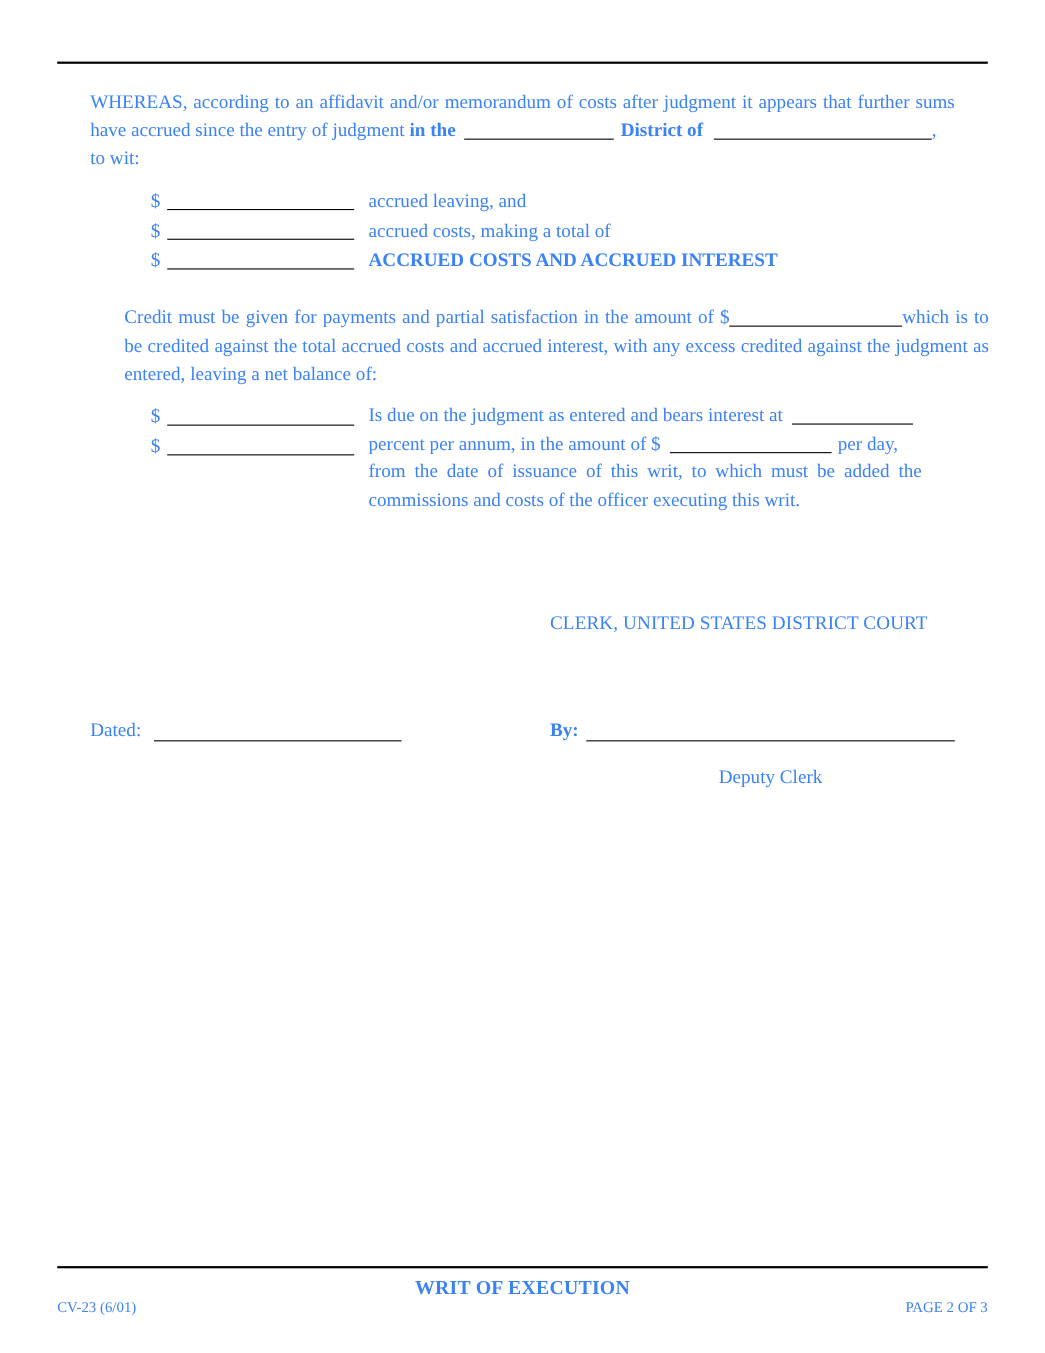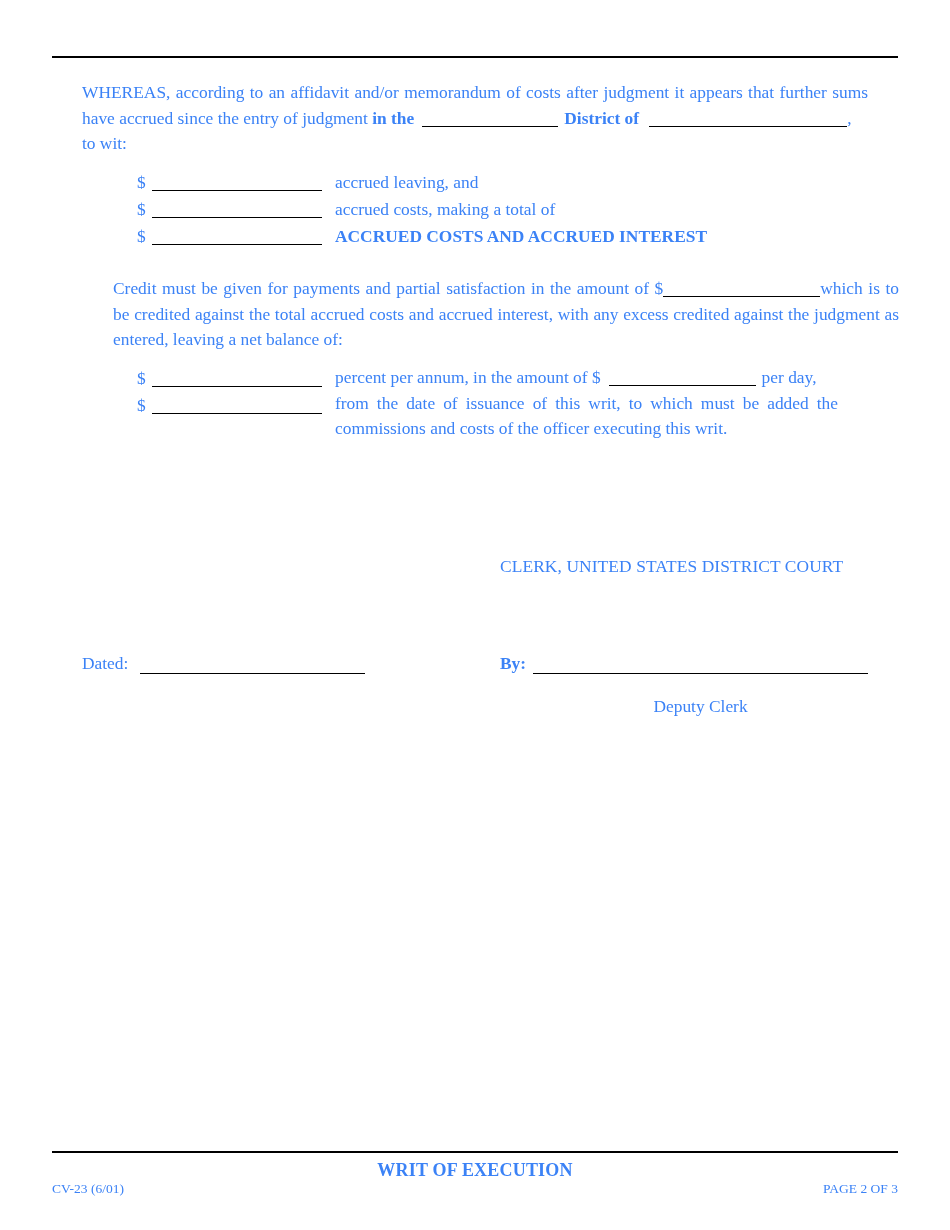--- a/index.html
+++ b/index.html
@@ -217,20 +217,21 @@
   <div class="money-block block-due">
     <div class="money-row">
       <span class="money-sign">$</span><span class="money-blank"></span>
     </div>
     <div class="money-row">
       <span class="money-sign">$</span><span class="money-blank"></span>
     </div>
   </div>
 
   <div class="due-text">
+    <div class="line-first"><span>Is due on the judgment as entered and bears interest at</span><span class="ib ib-rate"></span></div>
     <div class="line-first"><span>percent per annum, in the amount of $</span><span class="ib ib-perday"></span><span>per day,</span></div>
     <div>from the date of issuance of this writ, to which must be added the commissions and costs of the officer executing this writ.</div>
   </div>
 
   <div class="clerk-title">CLERK, UNITED STATES DISTRICT COURT</div>
 
   <div class="dated-label">Dated:</div>
   <div class="dated-blank"></div>
 
   <div class="by-label">By:</div>

